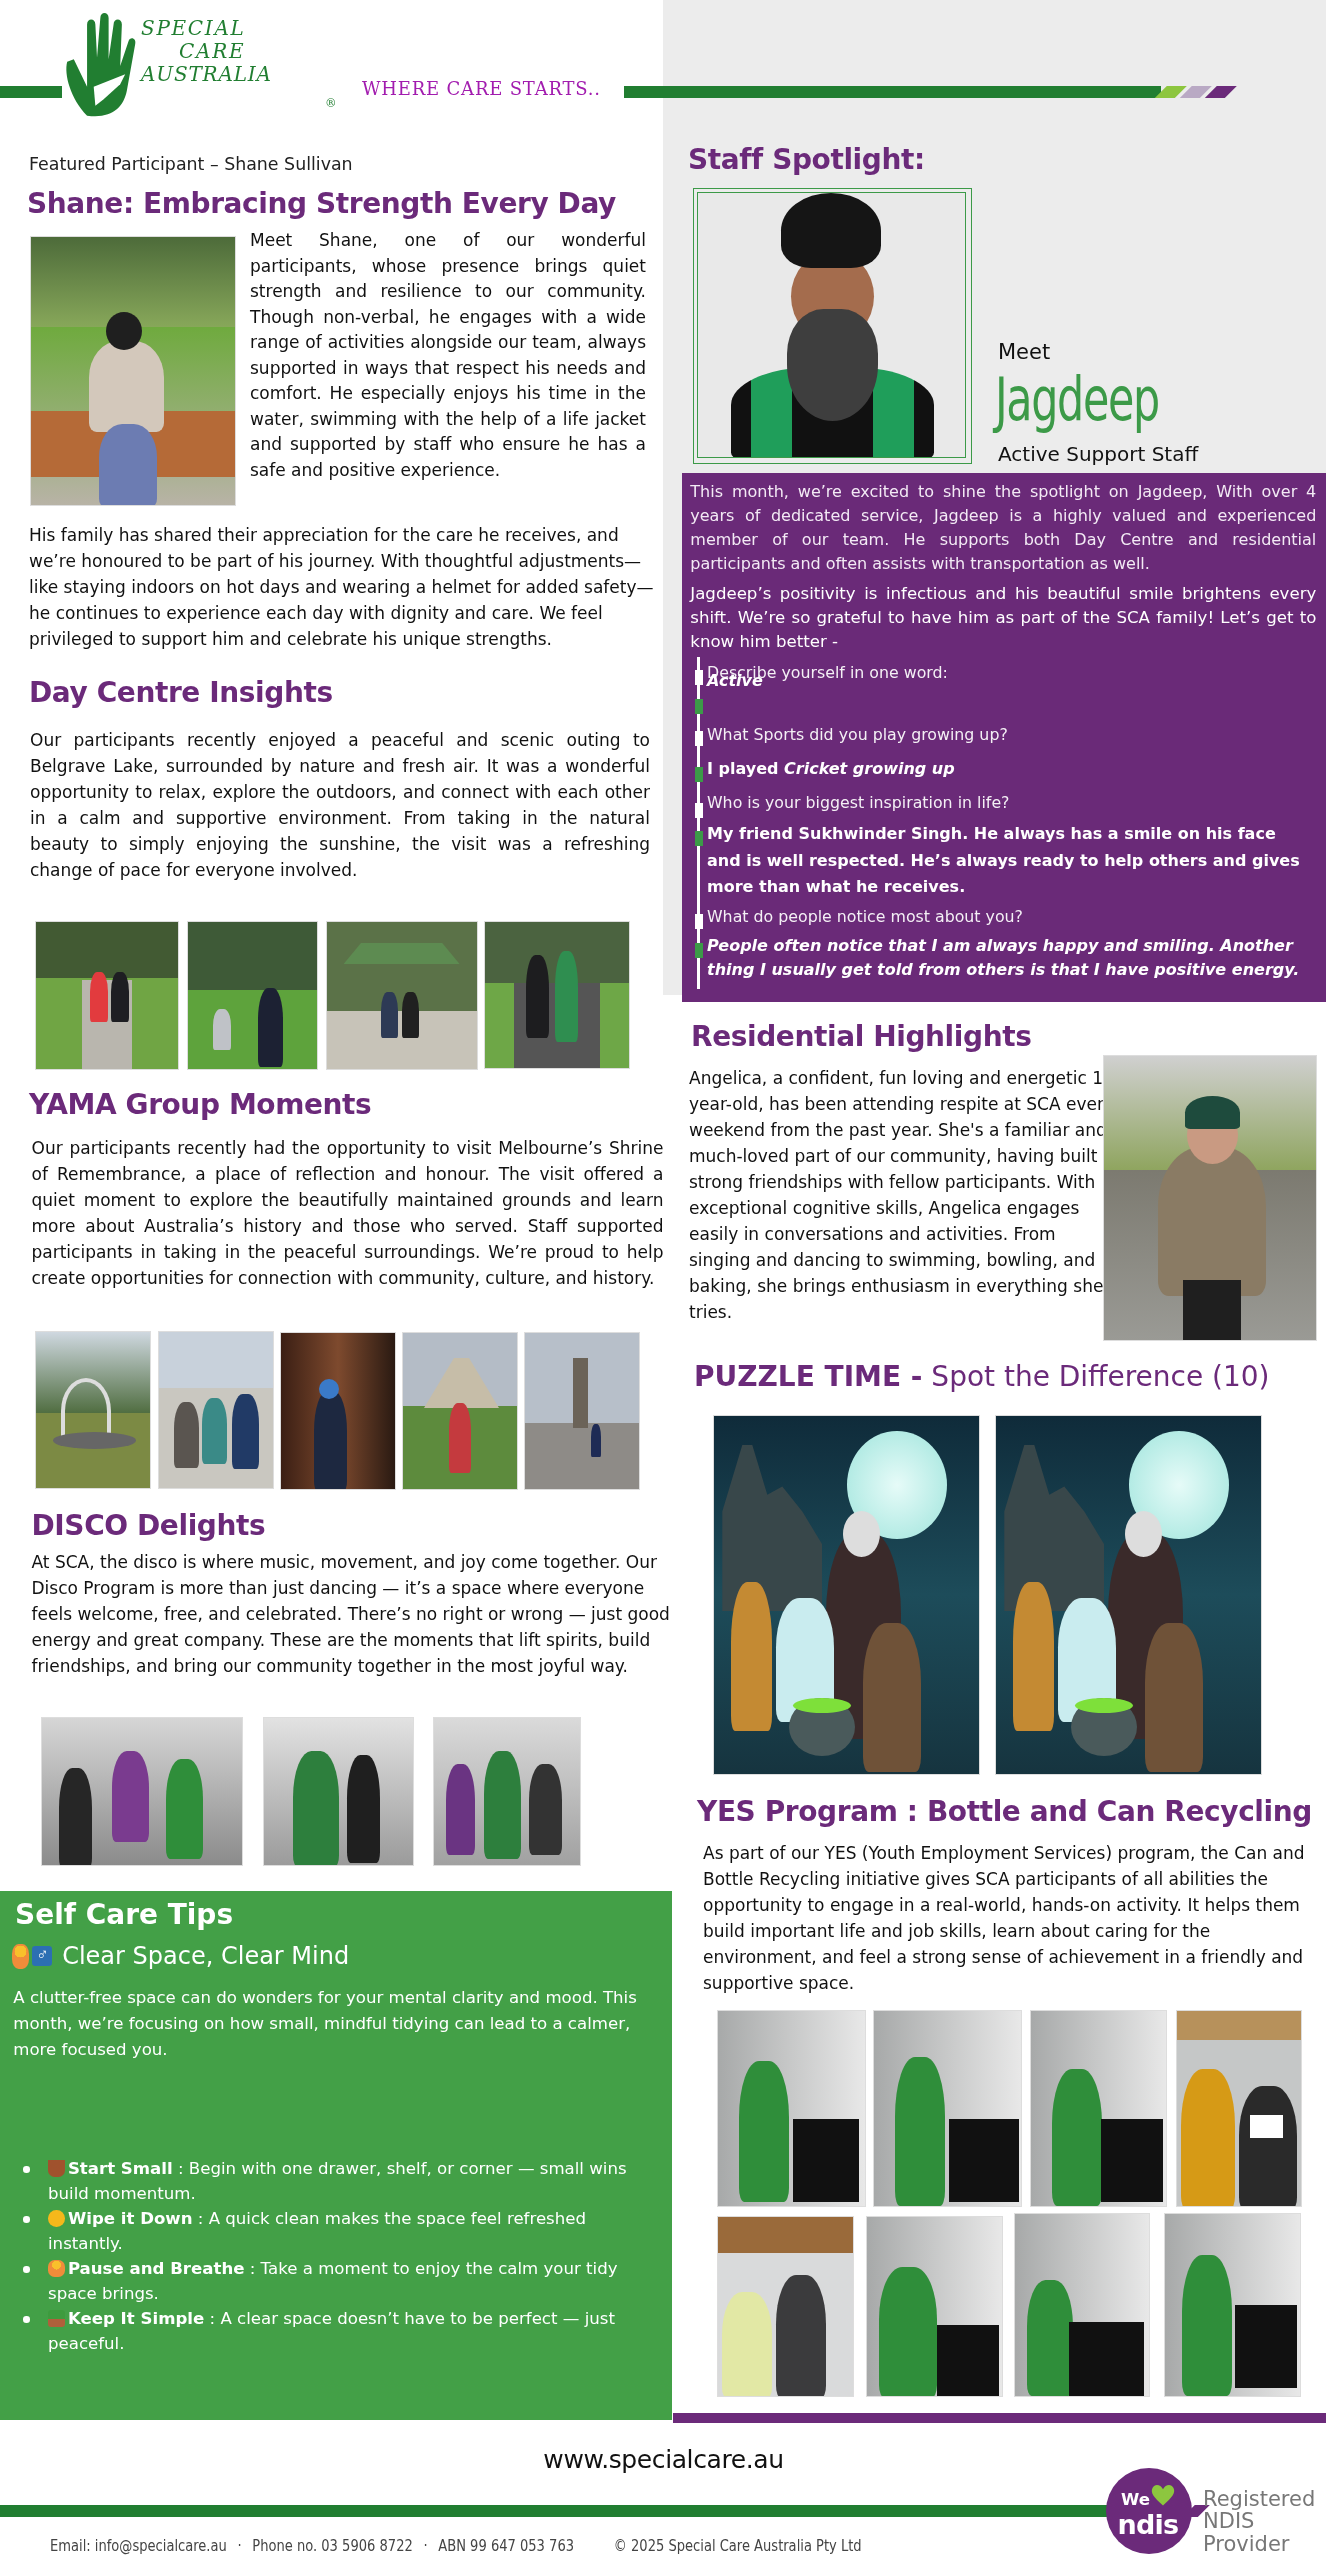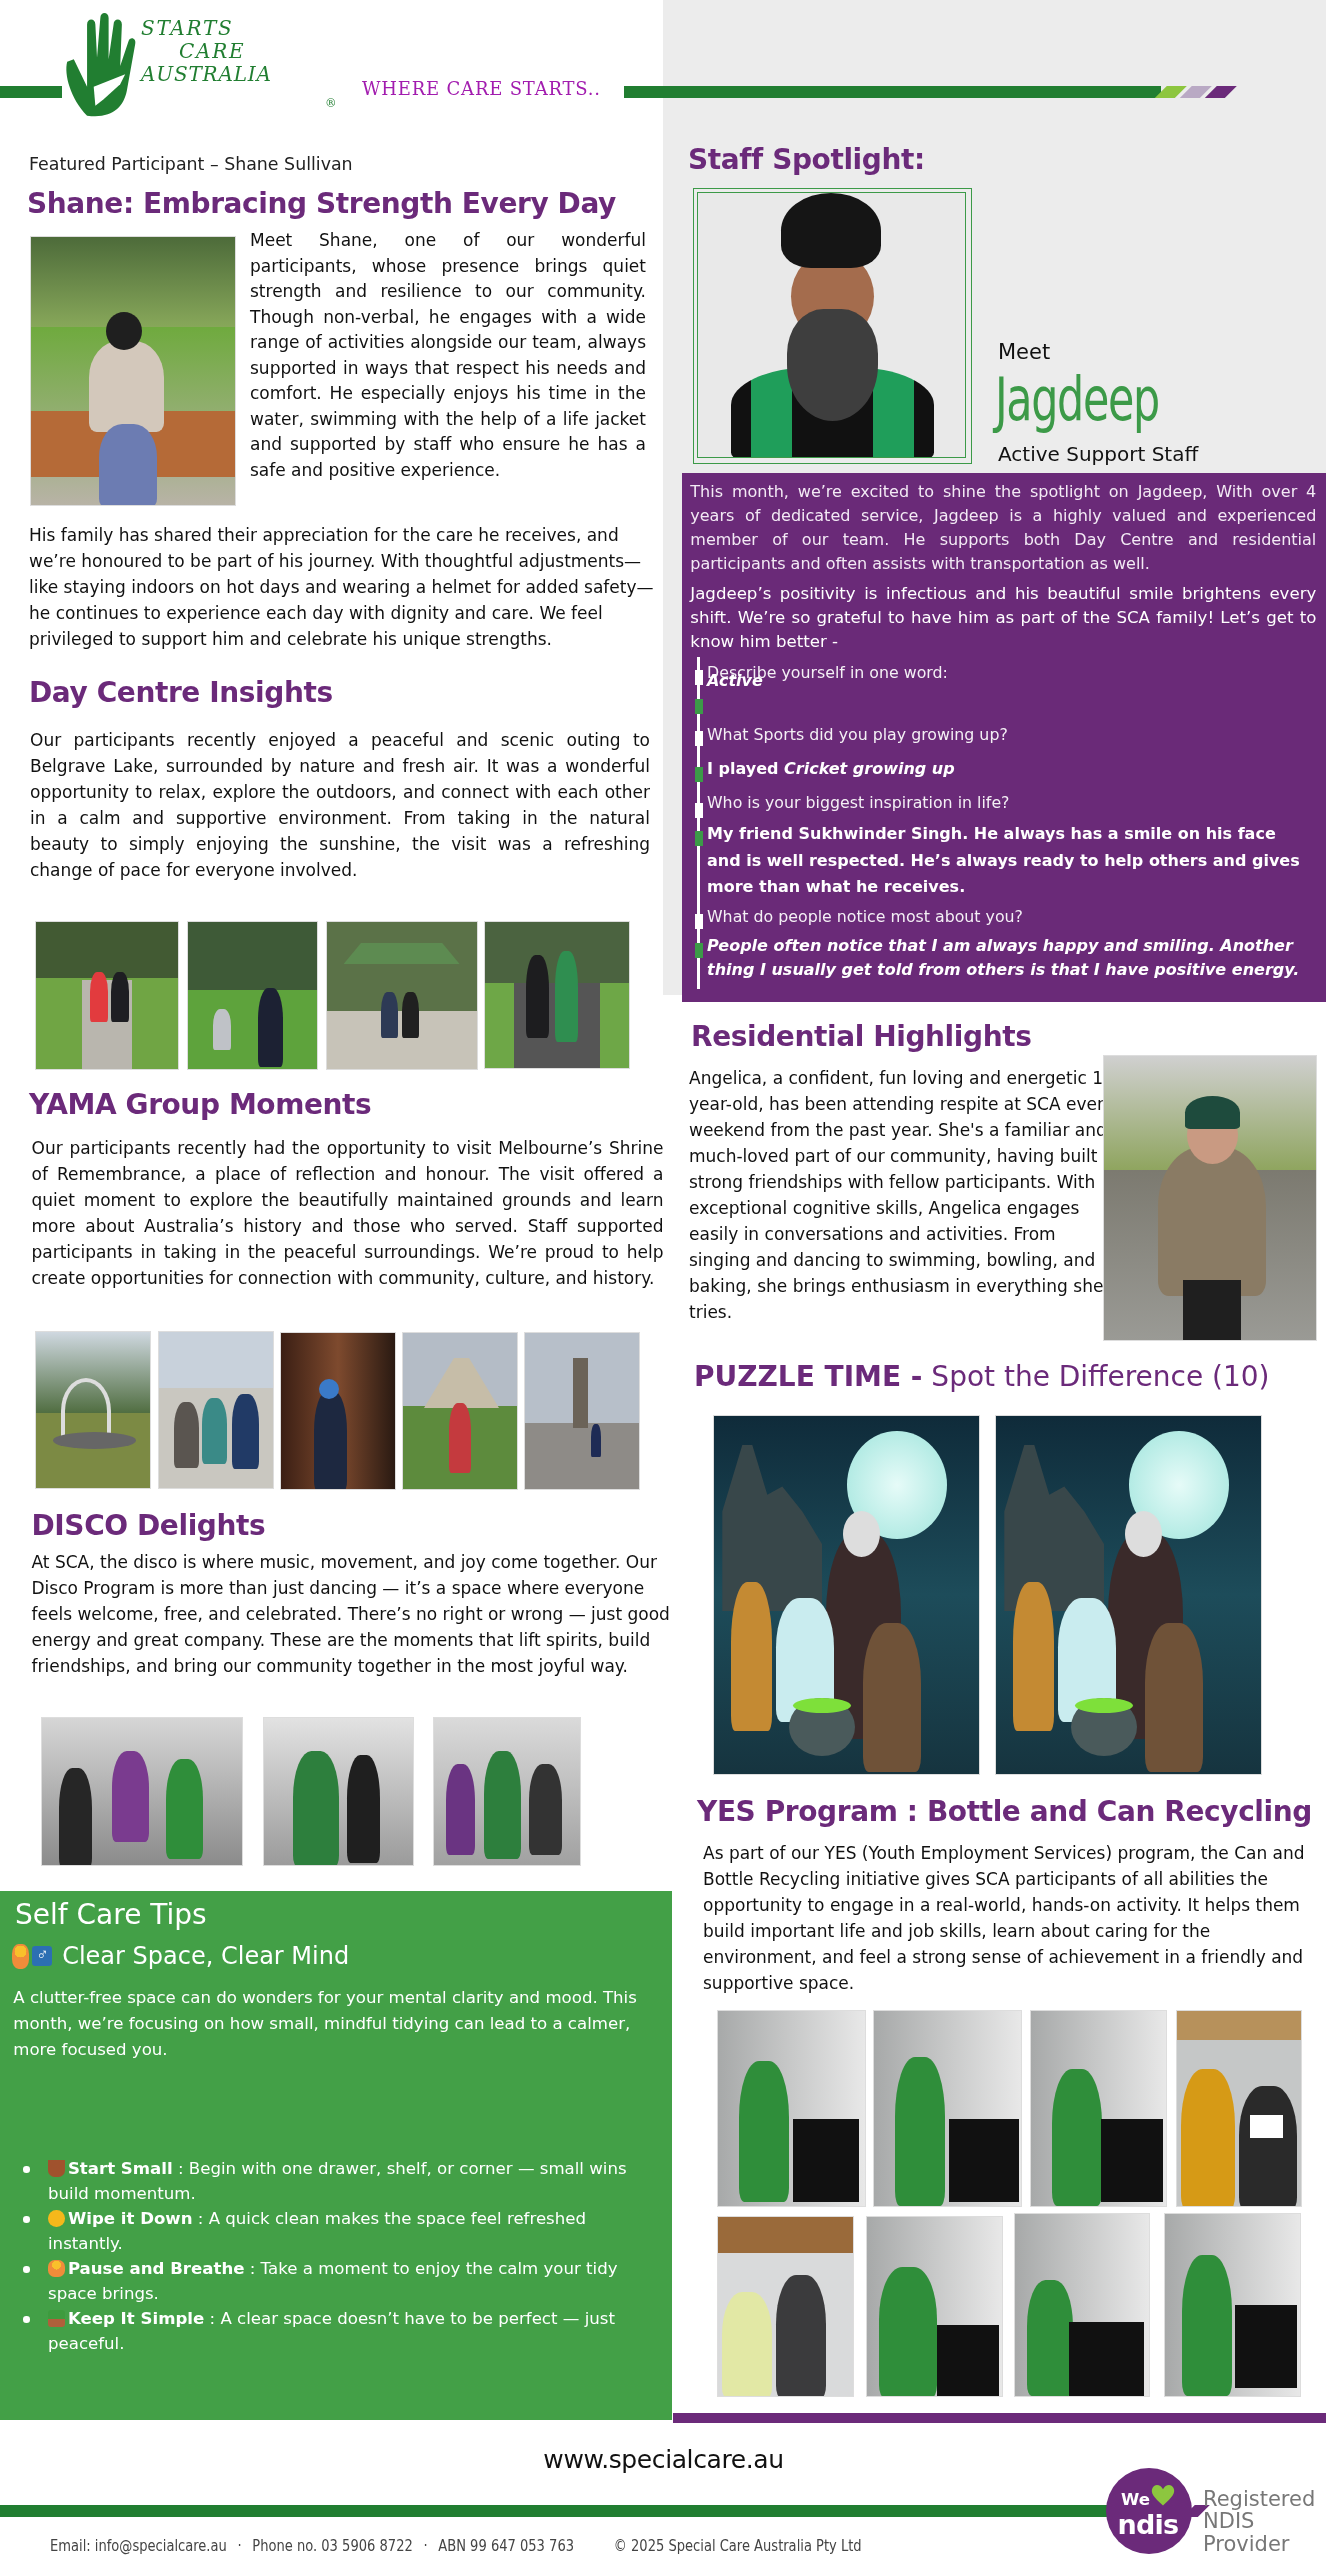--- a/index.html
+++ b/index.html
@@ -36,21 +36,21 @@
 
 <div id="right-bg" class="abs"></div>
 
 <div class="abs" style="left:0;top:0;width:1327px;height:141px">
   <div class="abs green-bar" style="left:0;top:86px;width:62px"></div>
   <svg class="abs" style="left:62px;top:8.3px" width="75" height="116" viewBox="0 0 90 140">
     <path d="M30 130 C10 110 2 80 6 65 L14 62 L30 95 L30 20 C30 12 40 12 40 20 L42 60 L46 12 C46 4 56 4 56 12 L56 62 L62 20 C62 12 72 12 72 20 L70 70 L80 40 C82 34 90 36 88 44 L78 100 C74 120 60 134 30 130 Z" fill="#217e31"></path>
     <path d="M38 95 L76 80 L70 92 L50 110 L40 118 Z" fill="#fff"></path>
   </svg>
   <div class="abs" style="left:141px;top:16.6px;font-family:'DejaVu Serif',serif;color:#217e31;font-style:italic;line-height:23px">
-    <div style="font-size:20px;letter-spacing:1.7px">STARTS</div>
+    <div style="font-size:20px;letter-spacing:1.7px">SPECIAL</div>
     <div style="font-size:20px;margin-left:38px;letter-spacing:1.7px">CARE</div>
     <div style="font-size:20px;letter-spacing:0.8px">AUSTRALIA</div>
     <span class="abs" style="left:184px;top:75px;font-size:11.6px;font-style:normal">®</span>
   </div>
   <div class="abs" style="left:362px;top:78px;font-family:'DejaVu Serif',serif;font-size:18px;color:#a21caf;letter-spacing:0.8px">WHERE CARE STARTS..</div>
   <div class="abs green-bar" style="left:624px;top:86px;width:537px"></div>
   <div class="stripe" style="left:1161px;top:86px;width:20px;background:#8dc63f"></div>
   <div class="stripe" style="left:1186px;top:86px;width:20px;background:#b9a9c4"></div>
   <div class="stripe" style="left:1211px;top:86px;width:20px;background:#6b2a7a"></div>
 </div>
@@ -155,21 +155,21 @@
   </div>
   <div class="photo" style="left:433px;top:1717px;width:148px;height:149px">
     <div class="sky" style="height:149px;background:linear-gradient(#dadada,#a0a0a0)"></div>
     <div class="fig" style="left:12.4px;top:46px;width:29px;height:91px;background:#6a3482"></div>
     <div class="fig" style="left:50px;top:33px;width:37px;height:108px;background:#2d7f3d"></div>
     <div class="fig" style="left:95px;top:46px;width:33px;height:91px;background:#333"></div>
   </div>
 </div>
 
 <section id="selfcare" class="abs">
-  <h2 class="abs" style="left:15px;top:6.6px;font-family:'DejaVu Sans',sans-serif;font-weight:normal;font-size:28px;color:#fff">Self Care Tips</h2>
+  <h2 class="abs" style="left:15px;top:6.6px;font-family:'DejaVu Sans',sans-serif;font-weight:bold;font-size:28px;color:#fff">Self Care Tips</h2>
   <div class="abs" style="left:12.4px;top:51px;display:flex;align-items:center">
     <span class="emoji" style="background:radial-gradient(circle at 50% 30%,#f9c02b 30%,#f08c3a 31%);width:16.6px;height:25px;border-radius:40%"></span>
     <span class="emoji" style="background:#2c6fb3;color:#fff;font-size:16.6px;line-height:18px;text-align:center;width:20px;height:20px">♂</span>
     <span style="font-family:'DejaVu Sans',sans-serif;font-size:24px;margin-left:6.6px">Clear Space, Clear Mind</span>
   </div>
   <p class="abs" style="left:13.3px;top:94px;width:630px;font-family:'DejaVu Sans',sans-serif;font-size:16.6px;line-height:26px">A clutter-free space can do wonders for your mental clarity and mood. This month, we’re focusing on how small, mindful tidying can lead to a calmer, more focused you.</p>
   <ul class="abs" style="left:0;top:265px;width:655px">
     <li><span class="dot"></span><span class="emoji" style="background:#a0522d;border-radius:0 0 6.6px 6.6px"></span><b>Start Small</b><span> : Begin with one drawer, shelf, or corner — small wins build momentum.</span></li>
     <li><span class="dot"></span><span class="emoji" style="background:#f5b81b;border-radius:50%"></span><b>Wipe it Down</b><span> : A quick clean makes the space feel refreshed instantly.</span></li>
     <li><span class="dot"></span><span class="emoji" style="background:radial-gradient(circle at 50% 30%,#f9c02b 30%,#f08c3a 31%);border-radius:40%"></span><b>Pause and Breathe</b><span>  : Take a moment to enjoy the calm your tidy space brings.</span></li>

